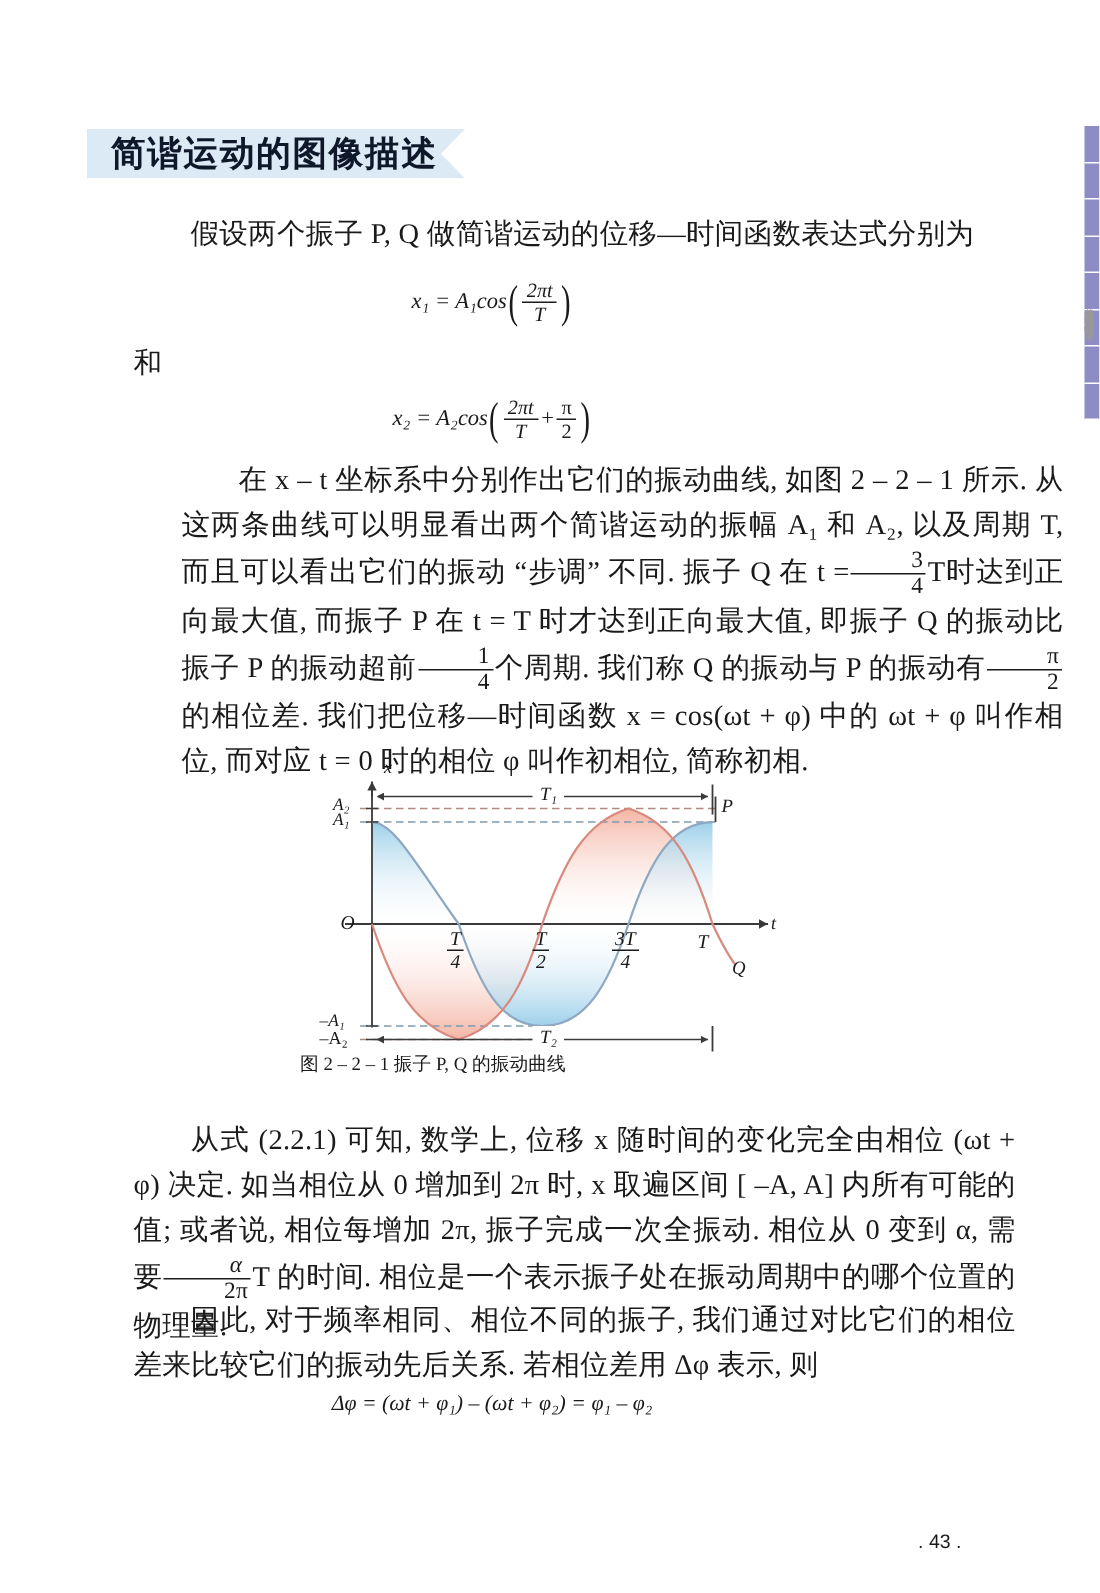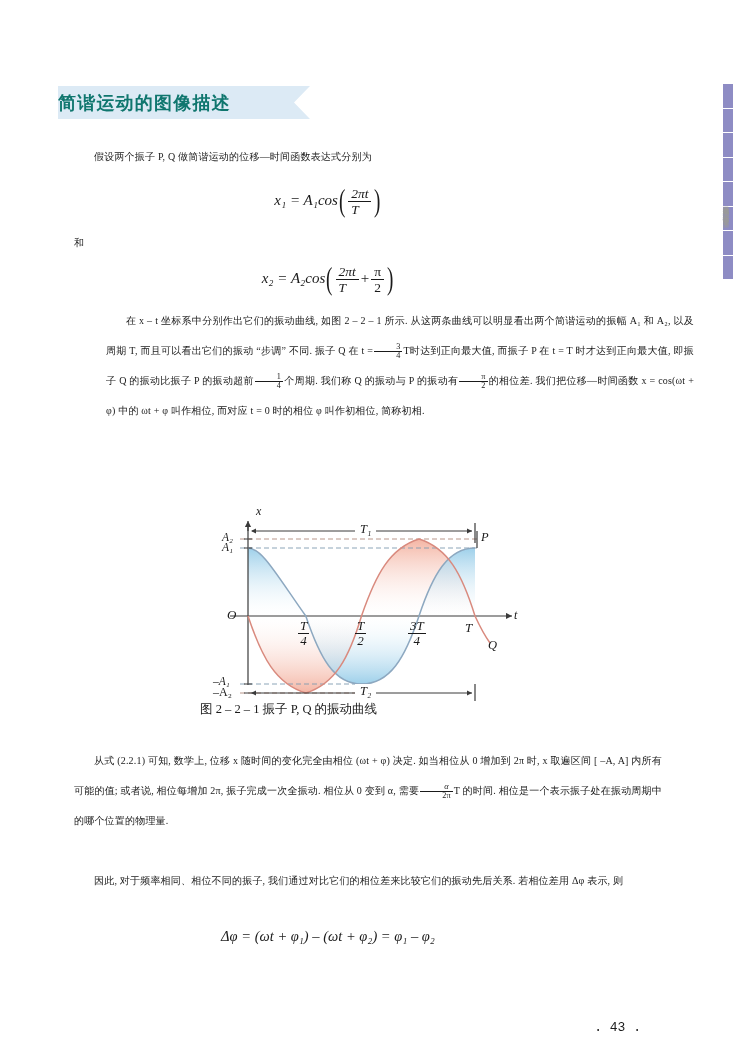--- a/index.html
+++ b/index.html
@@ -30,29 +30,30 @@
 
   
   .ribbon{
     position:absolute;left:58px;top:86px;
     width:252px;height:33px;
     background:#dceaf5;
     clip-path:polygon(0 0, 100% 0, calc(100% - 16px) 50%, 100% 100%, 0 100%);
     display:flex;align-items:center;
   }
   .ribbon-title{
+    margin-left:16px;
     font-family:"DejaVu Sans","Liberation Sans",sans-serif;
-    font-weight:bold;font-size:18px;color:#0f766e;letter-spacing:1.2px;
+    font-weight:bold;font-size:23px;color:#0f172a;letter-spacing:1.2px;
   }
 
   
   .para{
     position:absolute;
-    left:74px;width:588px;
-    font-size:10px;
+    left:89px;width:588px;
+    font-size:19px;
     line-height:30px;
     text-align:justify;
     text-justify:inter-ideograph;
     letter-spacing:.2px;
   }
   .indent{text-indent:2em;}
   .ital{font-style:italic;}
 
   
   .frac{
@@ -63,21 +64,21 @@
   .frac .n{display:block;border-bottom:1px solid #1a1a1a;padding:0 2px;}
   .frac .d{display:block;padding:0 2px;}
 
   
   .formula{
     position:absolute;left:0;width:656px;text-align:center;
     font-size:15px;font-style:italic;
   }
   .dfrac{
     display:inline-block;vertical-align:middle;
-    text-align:left;font-size:.9em;line-height:1.12;
+    text-align:center;font-size:.9em;line-height:1.12;
     margin:0 2px;
   }
   .dfrac .n{display:block;border-bottom:1.1px solid #1a1a1a;padding:0 3px;}
   .dfrac .d{display:block;padding:0 3px;}
   .paren{
     display:inline-block;
     font-size:2.05em;font-style:normal;
     vertical-align:middle;line-height:.62;
     font-family:"Liberation Serif",serif;
     transform:scaleX(.62);
@@ -88,21 +89,21 @@
   
   .figure{position:absolute;left:200px;top:503px;width:340px;height:235px;}
   .fig-caption{
     position:absolute;left:0;top:198px;width:340px;
     font-size:12.5px;
   }
   .page-number{
     position:absolute;left:0;top:1020px;width:703px;
     text-align:right;padding-right:62px;
     font-size:13px;box-sizing:border-box;
-    font-family:Liberation Mono, monospace;
+    font-family:Liberation Sans, sans-serif;
   }
 </style>
 </head>
 <body>
 
 <div class="page">
 
   <div class="right-bar">
     <div class="seg"></div>
       <div class="seg"></div>

